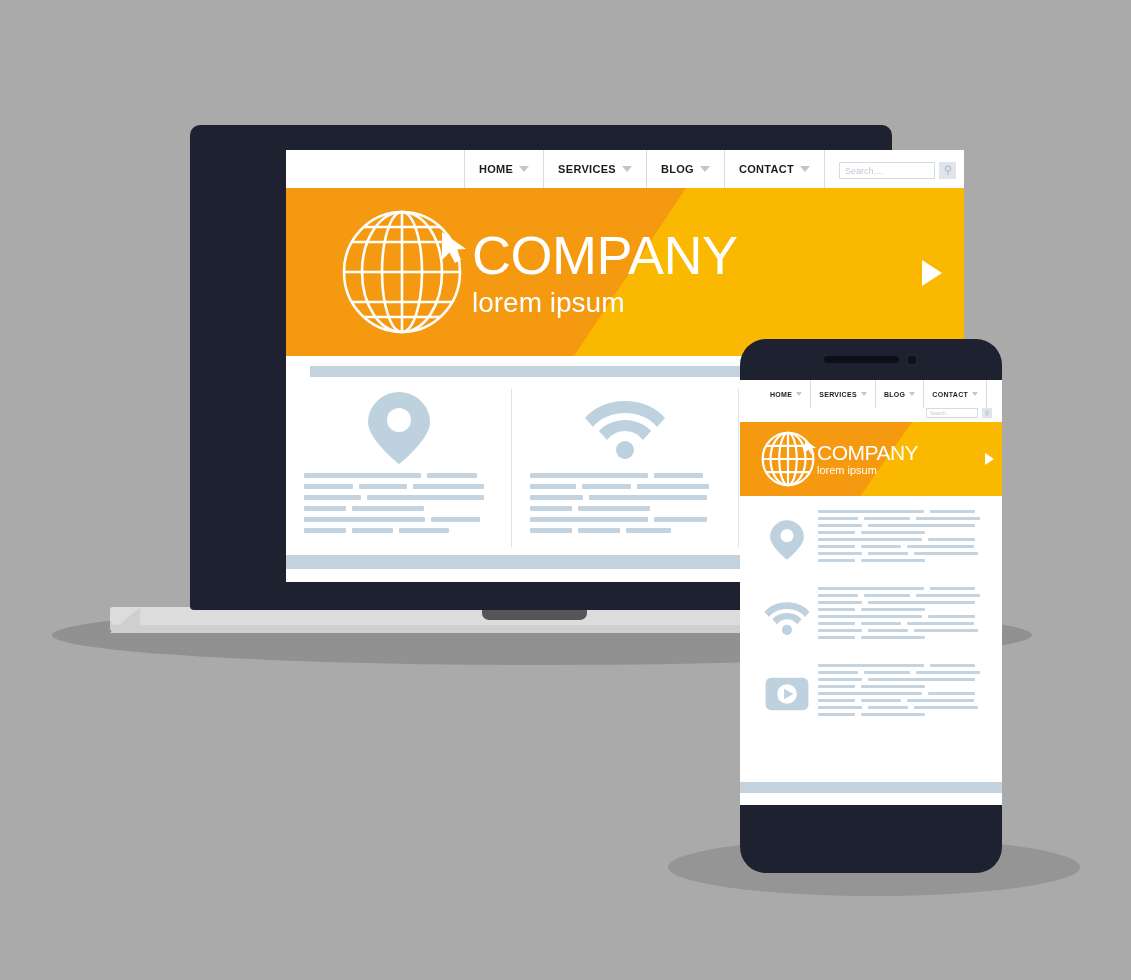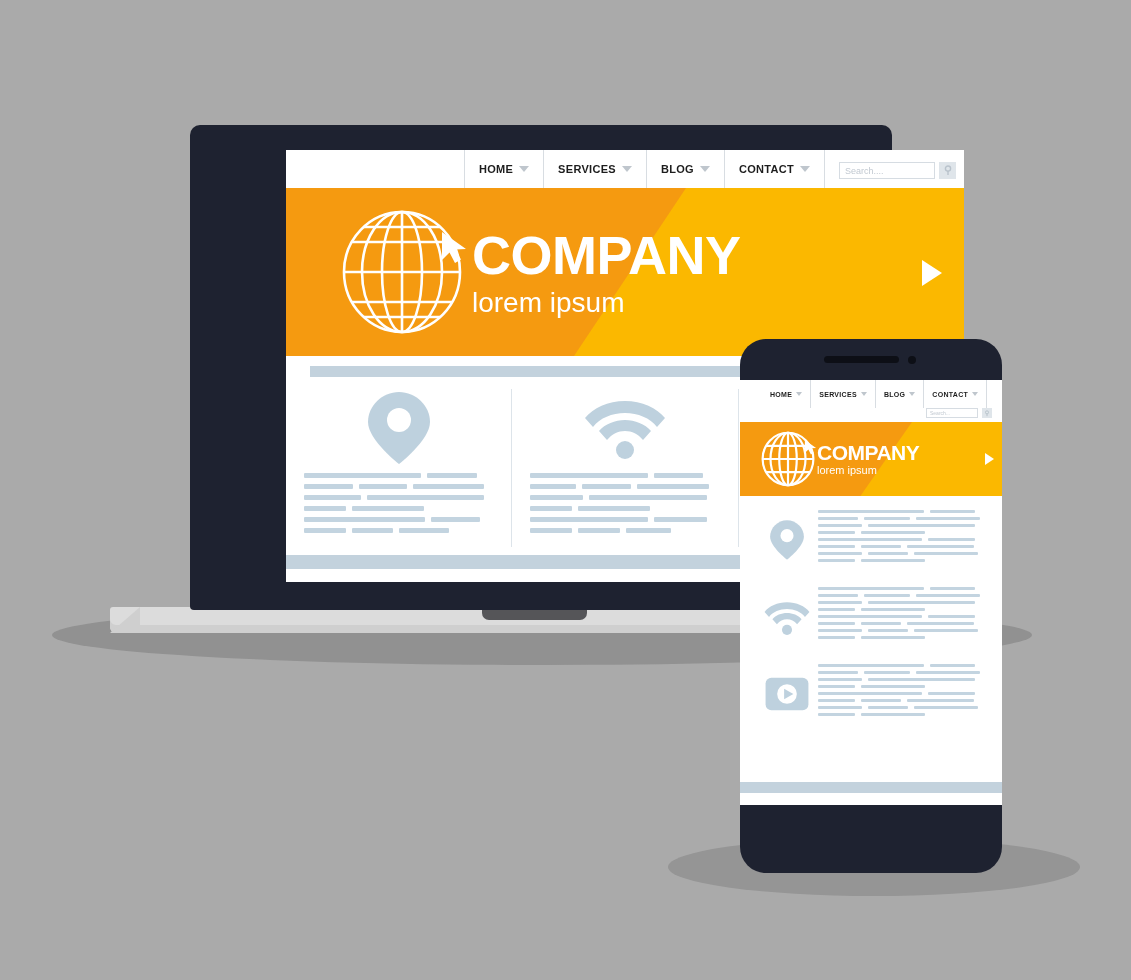--- a/index.html
+++ b/index.html
@@ -187,21 +187,21 @@
     align-items: center;
   }
   .globe-wrap { position: relative; flex: none; }
   .globe-wrap svg { display:block; }
   .cursor-arrow {
     position: absolute;
     fill: #ffffff;
   }
   .hero-text { color:#ffffff; line-height: 1; }
   .hero-title {
-    font-weight: bold;
+    font-weight: normal;
     letter-spacing: -0.5px;
   }
   .hero-sub { font-weight: normal; }
   .hero-next {
     position: absolute;
     width: 0; height: 0;
     border-top: 13px solid transparent;
     border-bottom: 13px solid transparent;
     border-left: 20px solid #ffffff;
   }

